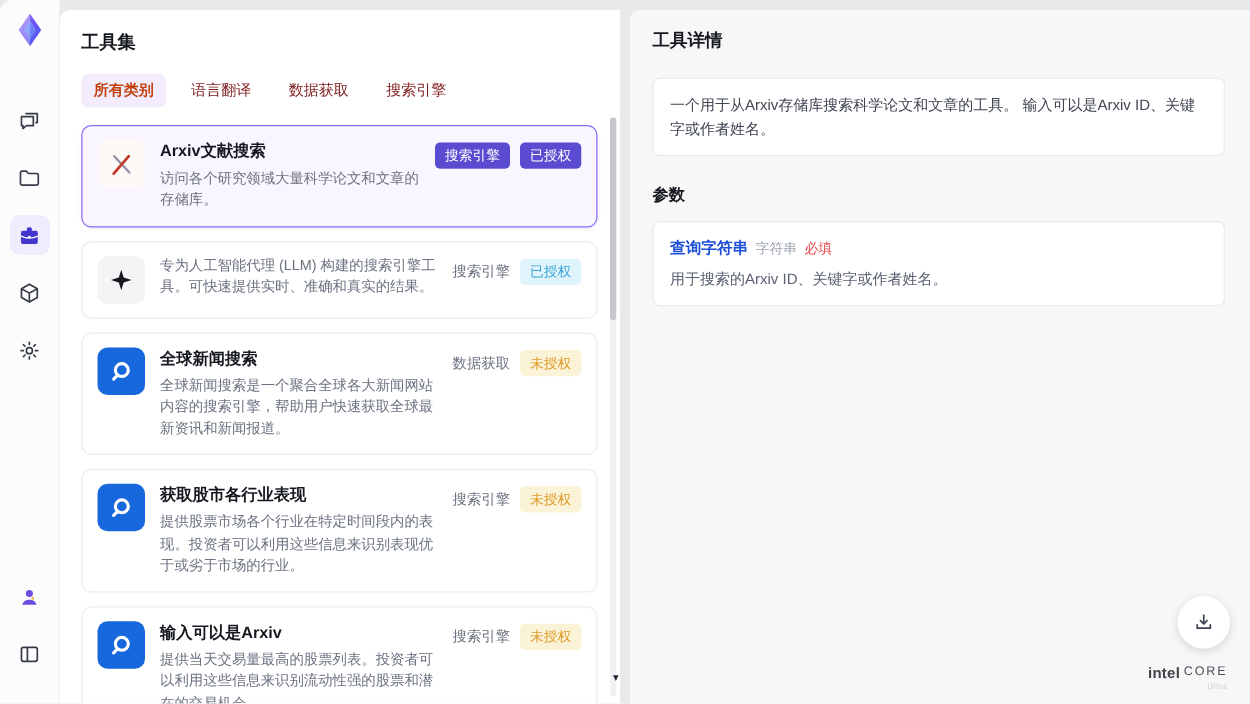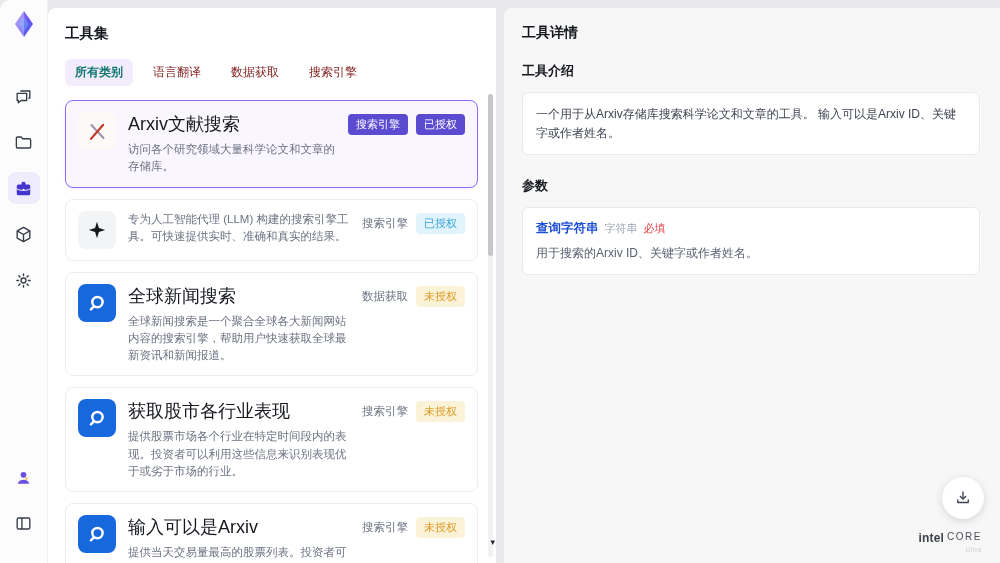--- a/index.html
+++ b/index.html
@@ -16,30 +16,30 @@
               margin-bottom:14px; cursor:pointer; }
   .nav-item.active { background:#efecfd; }
   .sidebar-bottom { margin-top:auto; display:flex; flex-direction:column; align-items:center; }
 
   
   .left-panel { position:absolute; left:48px; top:8px; width:448px; height:555px; background:#ffffff;
                 border-top-left-radius:8px; padding:16px 18px 0 17px; overflow:hidden; }
   .panel-title { font-size:14.5px; font-weight:bold; color:#15181e; margin-bottom:16px; }
   .tabs-row { display:flex; align-items:center; gap:10px; margin-bottom:14px; }
   .tab { font-size:12px; color:#7f1d1d; padding:5px 10px; border-radius:6px; cursor:pointer; white-space:nowrap; }
-  .tab.active { background:#f2ecfd; color:#0f766e; font-weight:bold; }
+  .tab.active { background:#f2ecfd; color:#c2410c; font-weight:bold; }
 
   .tool-list { position:relative; }
   .tool-card { display:flex; align-items:flex-start; gap:12px; background:#ffffff; border:1px solid #ebedf0;
                border-radius:8px; padding:11px 12px; margin-bottom:11px; cursor:pointer; }
   .tool-card.selected { border:1.5px solid #8b6cf5; background:#faf6ff; box-shadow:0 1px 3px rgba(108,76,224,.10); }
   .tool-icon { flex:0 0 38px; width:38px; height:38px; border-radius:8px; display:flex; align-items:center;
                justify-content:center; overflow:hidden; }
   .tool-body { flex:1 1 auto; min-width:0; }
-  .tool-name { font-size:18px; font-weight:normal; color:#15181e; margin-bottom:5px; }
+  .tool-name { font-size:13px; font-weight:bold; color:#15181e; margin-bottom:5px; }
   .tool-desc { font-size:11.5px; line-height:1.5; color:#6b7280; max-width:264px; }
   .tool-meta { flex:0 0 auto; display:flex; align-items:center; gap:8px; padding-top:2px; }
   .badge-solid { background:#5b4bd0; color:#ffffff; font-size:11px; padding:3px 8px; border-radius:4px; white-space:nowrap; }
   .cat-label { font-size:11.5px; color:#6b7280; white-space:nowrap; }
   .status-pill { font-size:11px; padding:3px 8px; border-radius:4px; white-space:nowrap; }
   .status-pill.authorized { background:#e1f4fb; color:#3ba4d6; }
   .status-pill.unauthorized { background:#fbf3d7; color:#dd9a27; }
 
   .scroll-track { position:absolute; right:3px; top:86px; bottom:6px; width:5px; background:#f1f1f3; border-radius:3px; }
   .scroll-thumb { position:absolute; top:0; left:0; width:5px; height:162px; background:#c6c6cb; border-radius:3px; cursor:pointer; }
@@ -55,21 +55,21 @@
   .param-line { display:flex; align-items:baseline; gap:6px; margin-bottom:8px; }
   .param-name { font-size:12.5px; font-weight:bold; color:#1d4ed8; }
   .param-type { font-size:11px; color:#9aa2af; }
   .param-required { font-size:11px; color:#e5484d; }
   .param-desc { font-size:12px; color:#596070; }
 
   
   .fab { position:absolute; right:16px; bottom:44px; width:42px; height:42px; border-radius:50%; background:#ffffff;
          box-shadow:0 2px 8px rgba(0,0,0,.14); display:flex; align-items:center; justify-content:center; cursor:pointer; }
   .intel-logo { position:absolute; right:18px; bottom:10px; text-align:right; line-height:1; }
-  .intel-row { display:flex; align-items:flex-start; gap:3px; justify-content:flex-end; }
+  .intel-row { display:flex; align-items:center; gap:3px; justify-content:flex-end; }
   .intel-word { font-size:12px; font-weight:bold; color:#3f434c; letter-spacing:.2px; }
   .core-word { font-size:10px; color:#4a4f59; letter-spacing:1.5px; text-transform:uppercase; }
   .intel-sub { font-size:6.5px; color:#cfcfd4; margin-top:3px; letter-spacing:.5px; }
 
   svg { display:block; }
 </style>
 </head>
 <body>
 
 <div class="app">
@@ -241,21 +241,20 @@
         </div>
       </div>
     <div class="scroll-track">
       <div class="scroll-thumb"></div>
     </div>
     <div class="scroll-arrow">▾</div>
   </div>
 
   <div class="right-panel">
     <div class="detail-title">工具详情</div>
-    <div class="section-heading">工具介绍</div>
     <div class="detail-box">
       <div class="intro-text">一个用于从Arxiv存储库搜索科学论文和文章的工具。 输入可以是Arxiv ID、关键字或作者姓名。</div>
     </div>
     <div class="section-heading">参数</div>
     <div class="detail-box">
       <div class="param-line">
         <span class="param-name">查询字符串</span>
         <span class="param-type">字符串</span>
         <span class="param-required">必填</span>
       </div>

